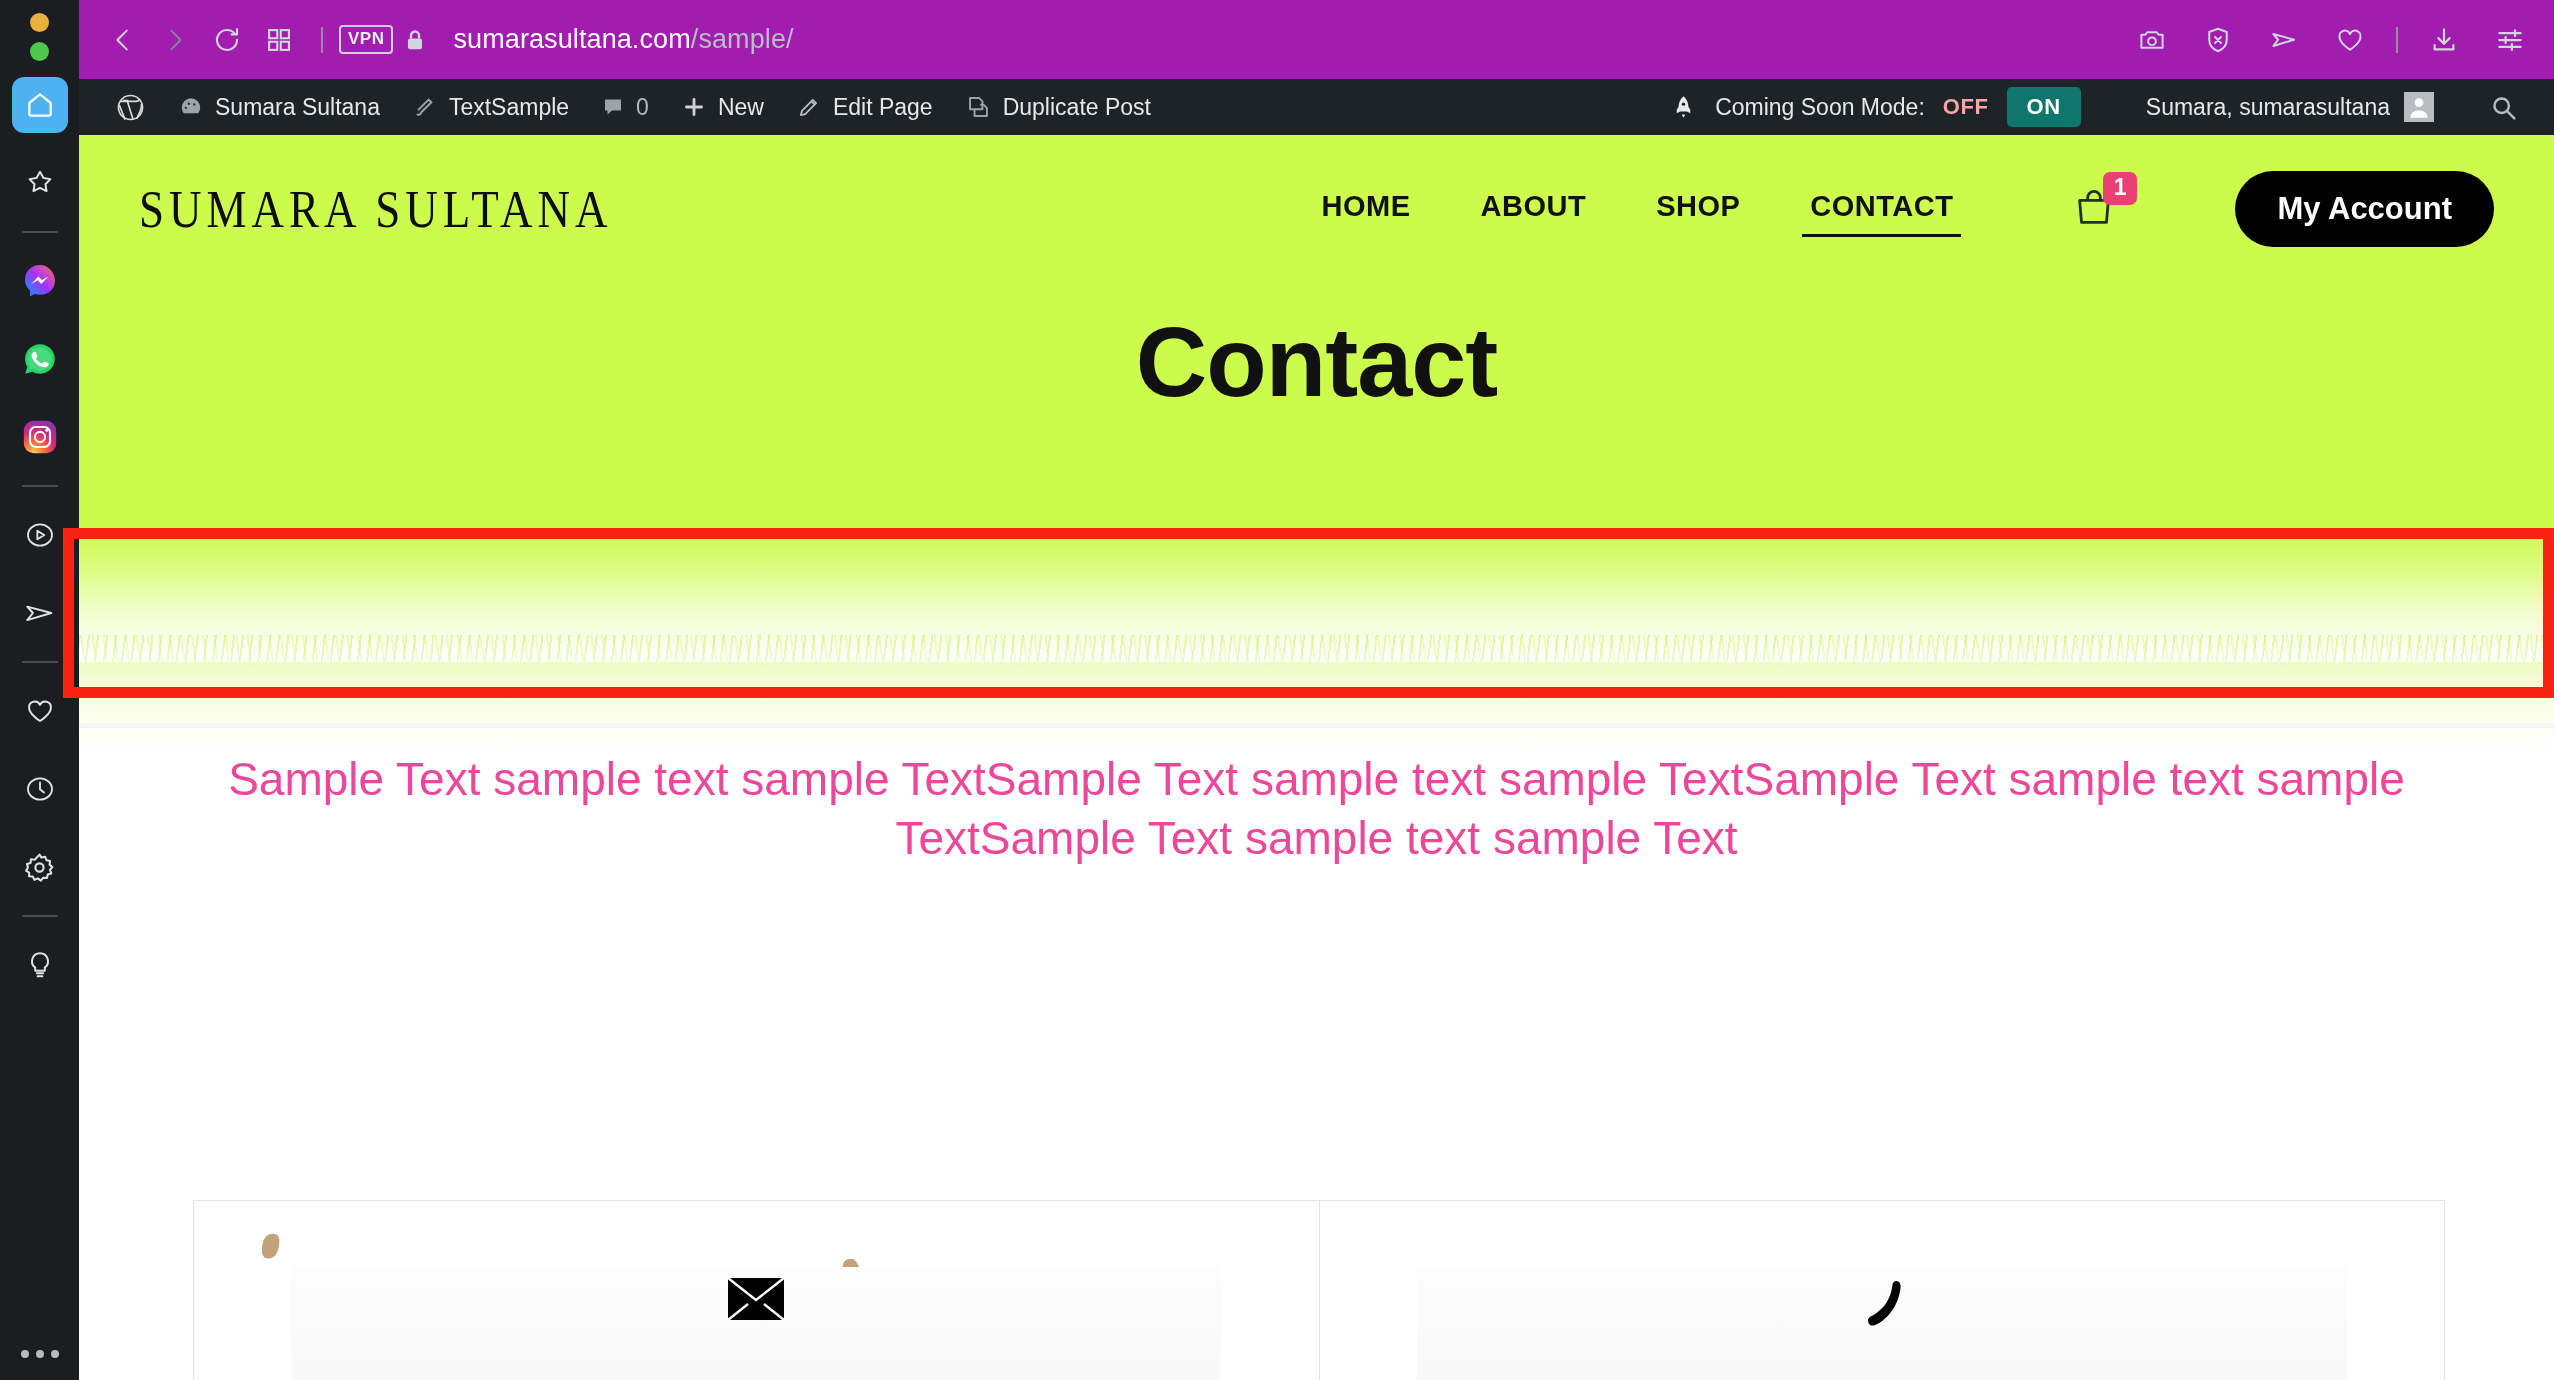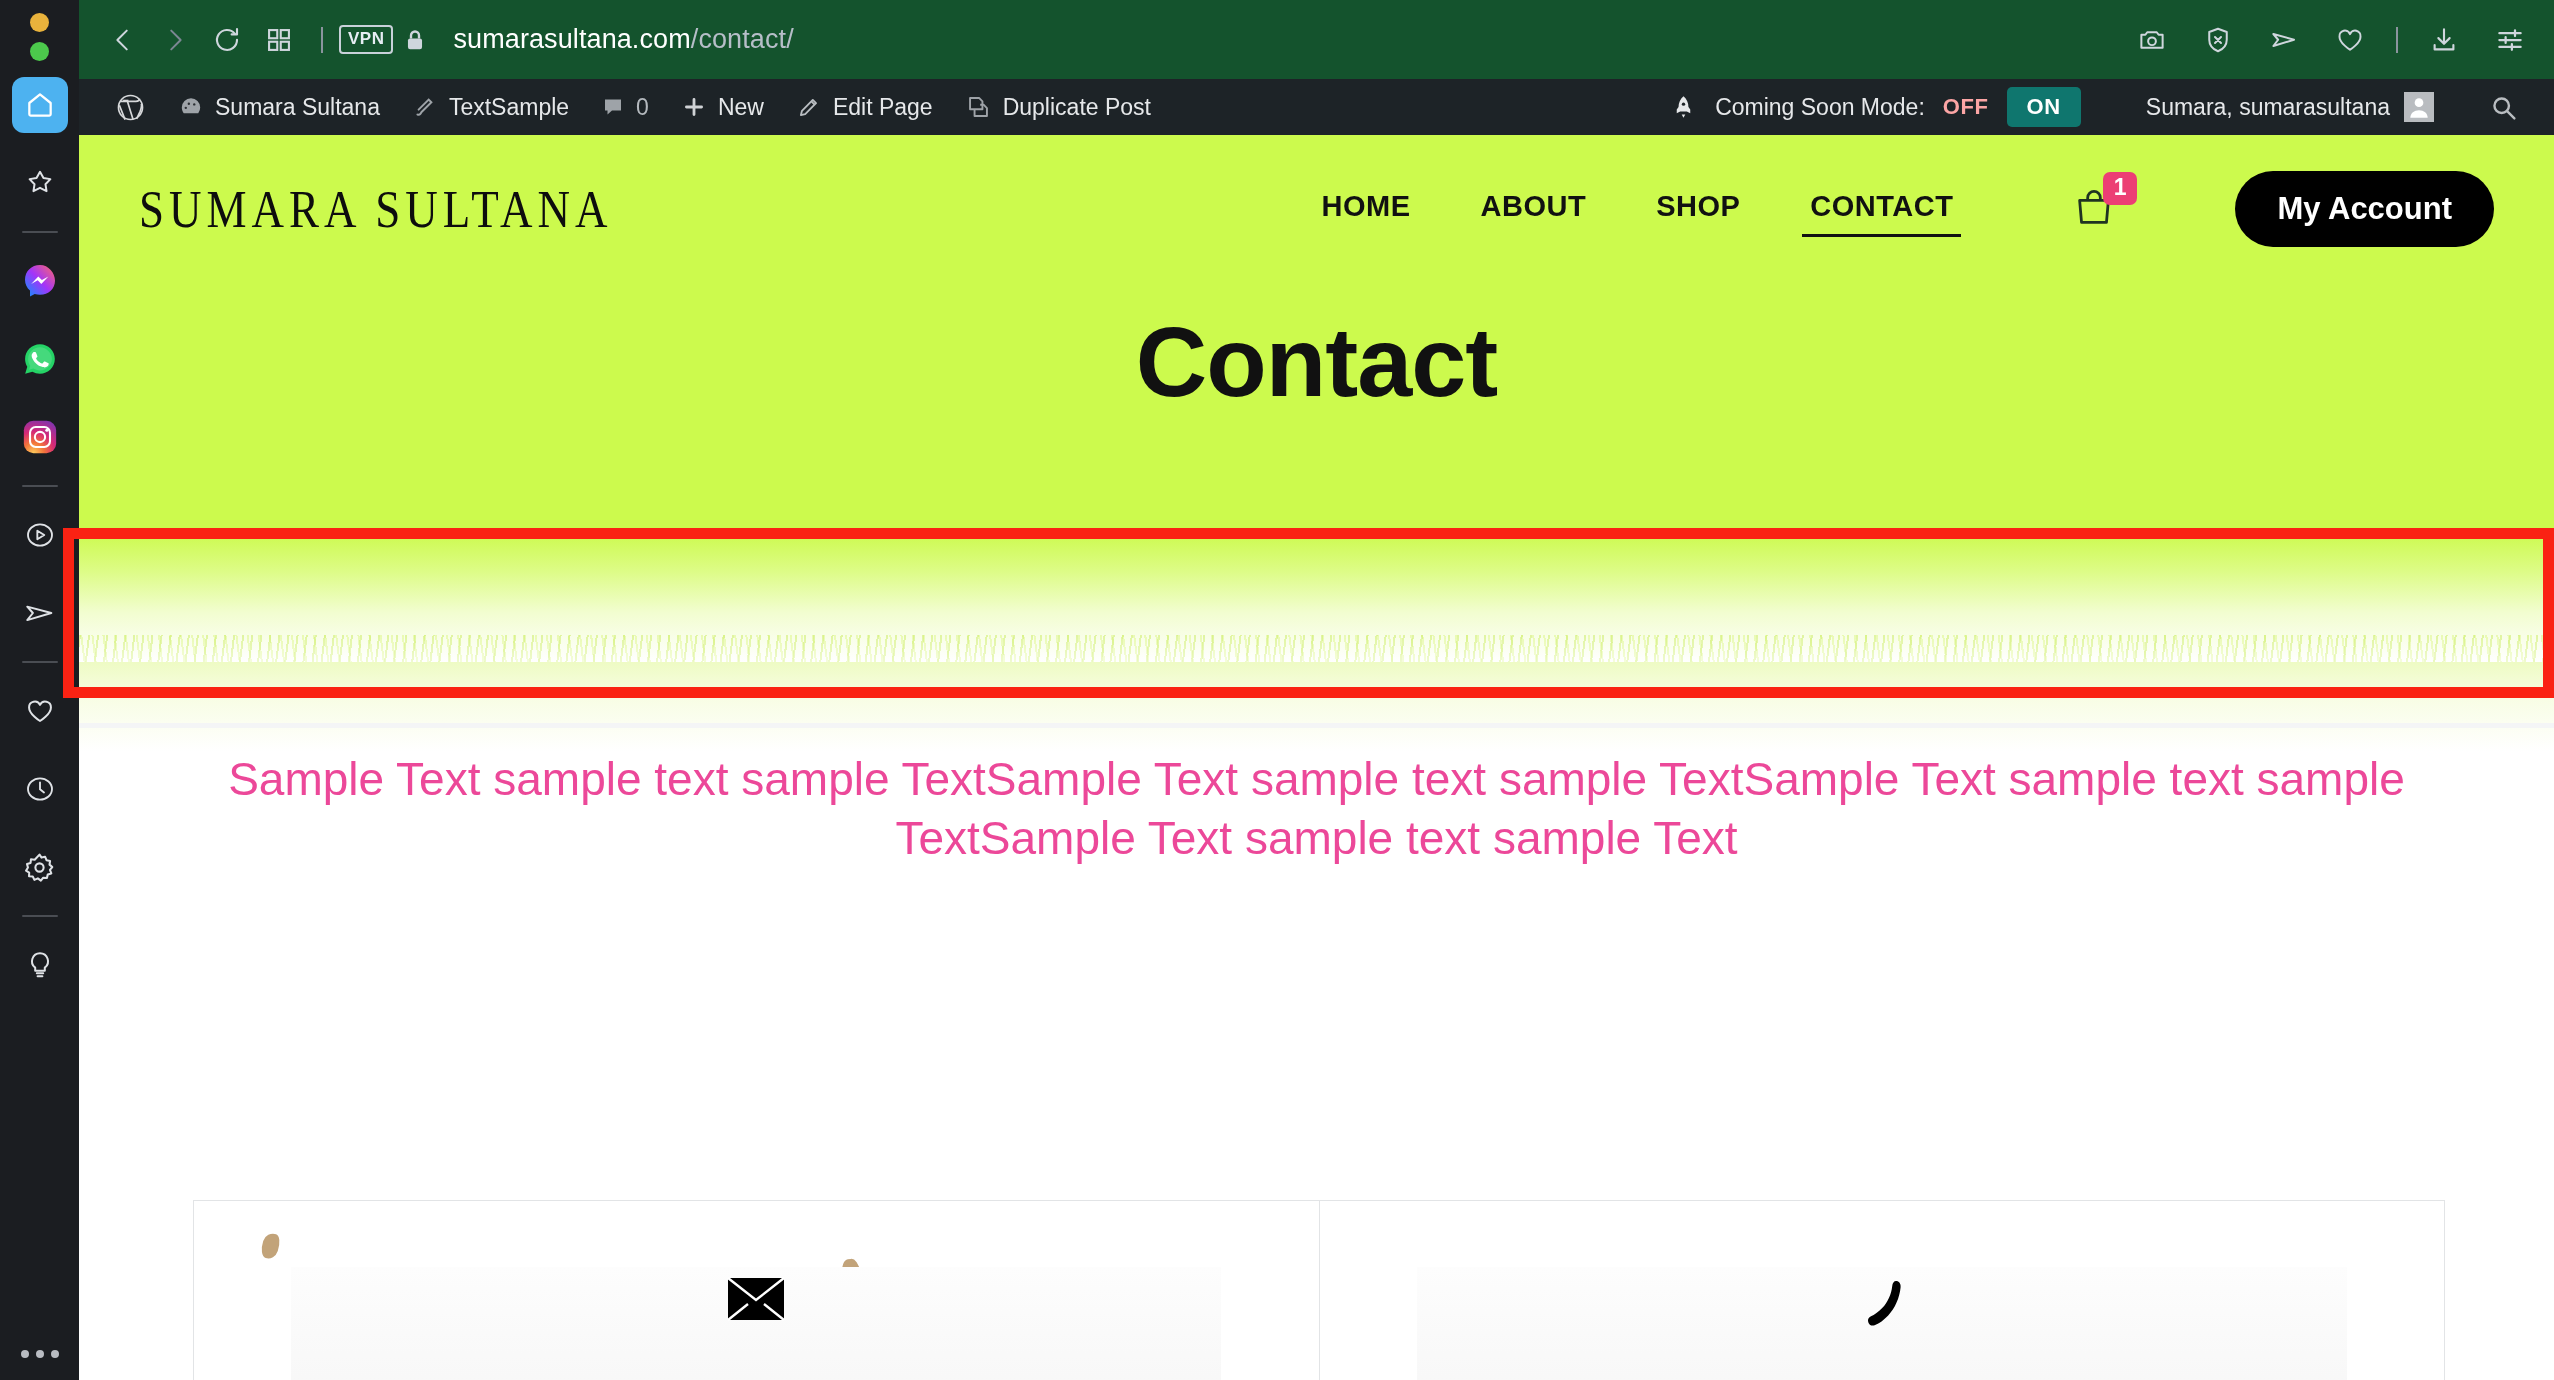--- a/index.html
+++ b/index.html
@@ -23,21 +23,21 @@
   .rail-ico svg{ display:block; }
   .rail-ico.active{ background:#4db2f0; }
   .rail-div{ width:36px; height:2px; background:#4a4d53; margin:9px 0; border-radius:2px; }
   .rail-spacer{ flex:1; }
   .rail-dots{ display:flex; gap:7px; margin-bottom:22px; }
   .rail-dots i{ width:8px;height:8px;border-radius:50%;background:#b9bcc2; display:block;}
 
   
   #chrome{
     position:absolute; left:79px; top:0; width:2475px; height:79px;
-    background:#14532d; display:flex; align-items:center; padding:0 18px;
+    background:#a21caf; display:flex; align-items:center; padding:0 18px;
   }
   .nav-btn{ width:52px; height:52px; display:flex;align-items:center;justify-content:center; cursor:pointer;}
   .vline{ width:2px; height:26px; background:#8b949e; margin:0 16px; }
   .vpn-pill{
     border:2px solid #c9d1d9; border-radius:4px; color:#e6edf3;
     font-size:17px; letter-spacing:.5px; padding:2px 7px 3px; font-weight:600;
     font-family:"Liberation Sans", sans-serif;
   }
   #urlwrap{ display:flex; align-items:center; gap:14px; margin-left:16px; }
   #url{ font-size:27px; color:#fff; letter-spacing:.1px; white-space:nowrap; }
@@ -287,21 +287,21 @@
   </div>
   <span class="vline"></span>
   <span class="vpn-pill">VPN</span>
   <div class="nav-btn" style="width:44px;">
     <svg width="26" height="26" viewBox="0 0 24 24" fill="#cfd6dd">
         <rect x="5.5" y="10.5" width="13" height="10" rx="2"></rect>
         <path d="M8.3 10.5V7.8a3.7 3.7 0 0 1 7.4 0v2.7" fill="none" stroke="#cfd6dd" stroke-width="2.2"></path>
       </svg>
   </div>
   <div id="urlwrap">
-    <span id="url"><span>sumarasultana.com</span><span class="path">/contact/</span></span>
+    <span id="url"><span>sumarasultana.com</span><span class="path">/sample/</span></span>
   </div>
   <div id="chrome-right">
     <div class="nav-btn">
       <svg width="30" height="30" viewBox="0 0 24 24" fill="none" stroke="#cfd6dd" stroke-width="1.6" stroke-linejoin="round">
           <path d="M3.5 7.8h3.2l1.5-2h7.6l1.5 2h3.2v10.4H3.5z"></path>
           <circle cx="12" cy="13" r="3.1"></circle>
         </svg>
     </div>
     <div class="nav-btn">
       <svg width="30" height="30" viewBox="0 0 24 24" fill="none" stroke="#cfd6dd" stroke-width="1.6" stroke-linejoin="round">

